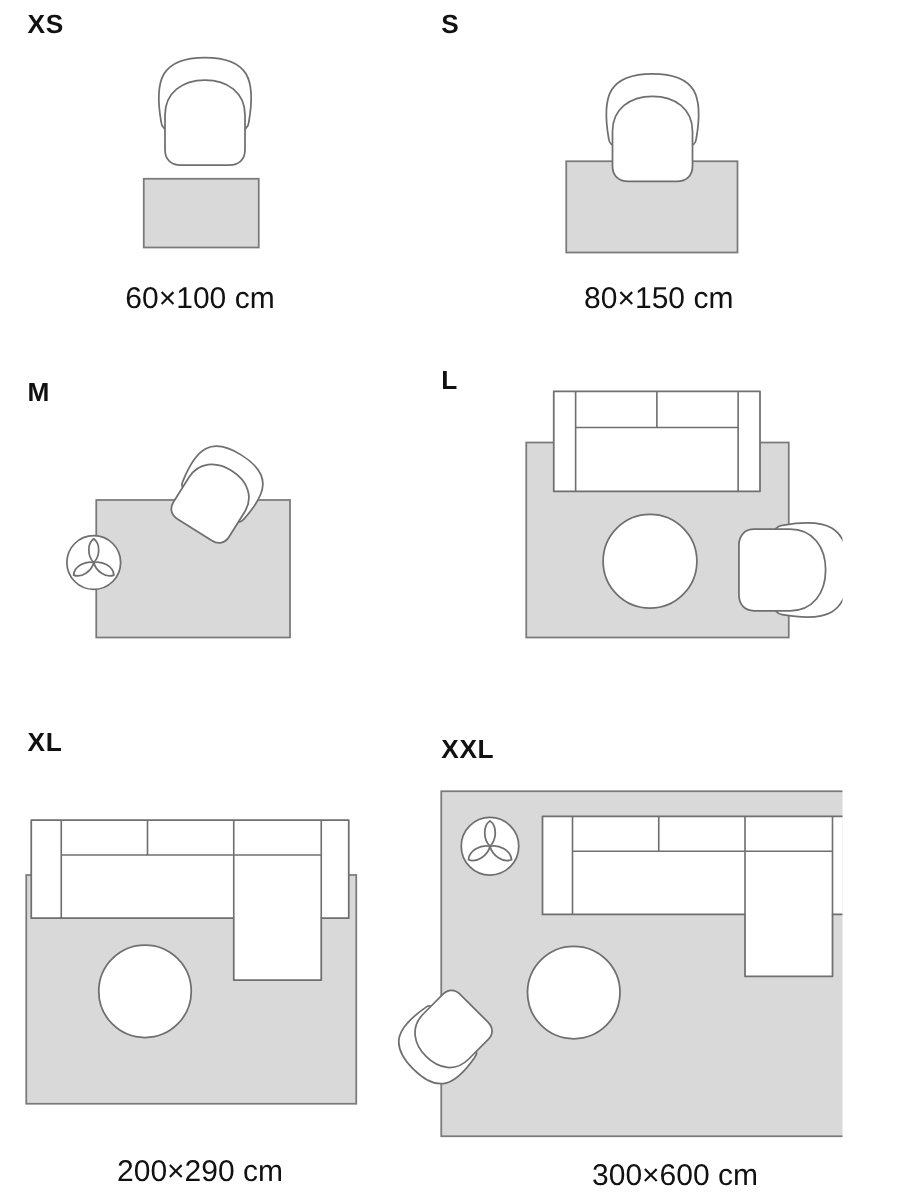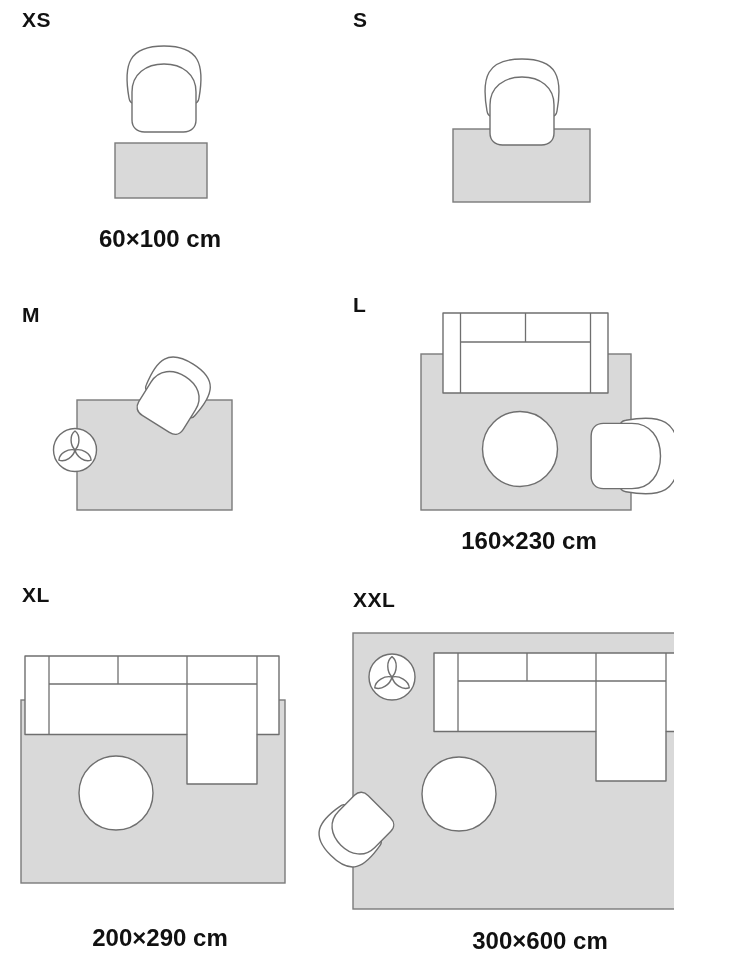--- a/index.html
+++ b/index.html
@@ -33,21 +33,21 @@
     font-weight:700;
     line-height:25px;
     letter-spacing:0.5px;
     color:var(--text-color);
     white-space:nowrap;
   }
   .size-caption{
     position:absolute;
     width:220px;
     font-size:24px;
-    font-weight:700;
+    font-weight:400;
     line-height:28px;
     text-align:center;
     color:var(--text-color);
     white-space:nowrap;
   }
   
   .rug{
     fill:var(--rug-fill);
     stroke:var(--rug-border);
     stroke-width:1.4;
@@ -143,17 +143,17 @@
     <g>
       <rect class="rug" x="353" y="633" width="365" height="276"></rect>
       <use href="#plant" transform="translate(392,677) scale(1.07) translate(-24,-25)"></use>
       <use href="#sectional-sofa" transform="translate(434,653)"></use>
       <circle class="furn" cx="459" cy="794" r="37"></circle>
       <use href="#armchair" transform="translate(355,831) rotate(-135) scale(0.8) translate(-44,-49)"></use>
     </g>
   </svg>
 
   <div class="size-caption" style="left:50px;top:225px">60×100 cm</div>
-  <div class="size-caption" style="left:419px;top:527px">160×230 cm</div>
+  <div class="size-caption" style="left:417px;top:225px">80×150 cm</div>
   <div class="size-caption" style="left:50px;top:924px">200×290 cm</div>
   <div class="size-caption" style="left:430px;top:927px">300×600 cm</div>
 
 </div>
 
 </body></html>

